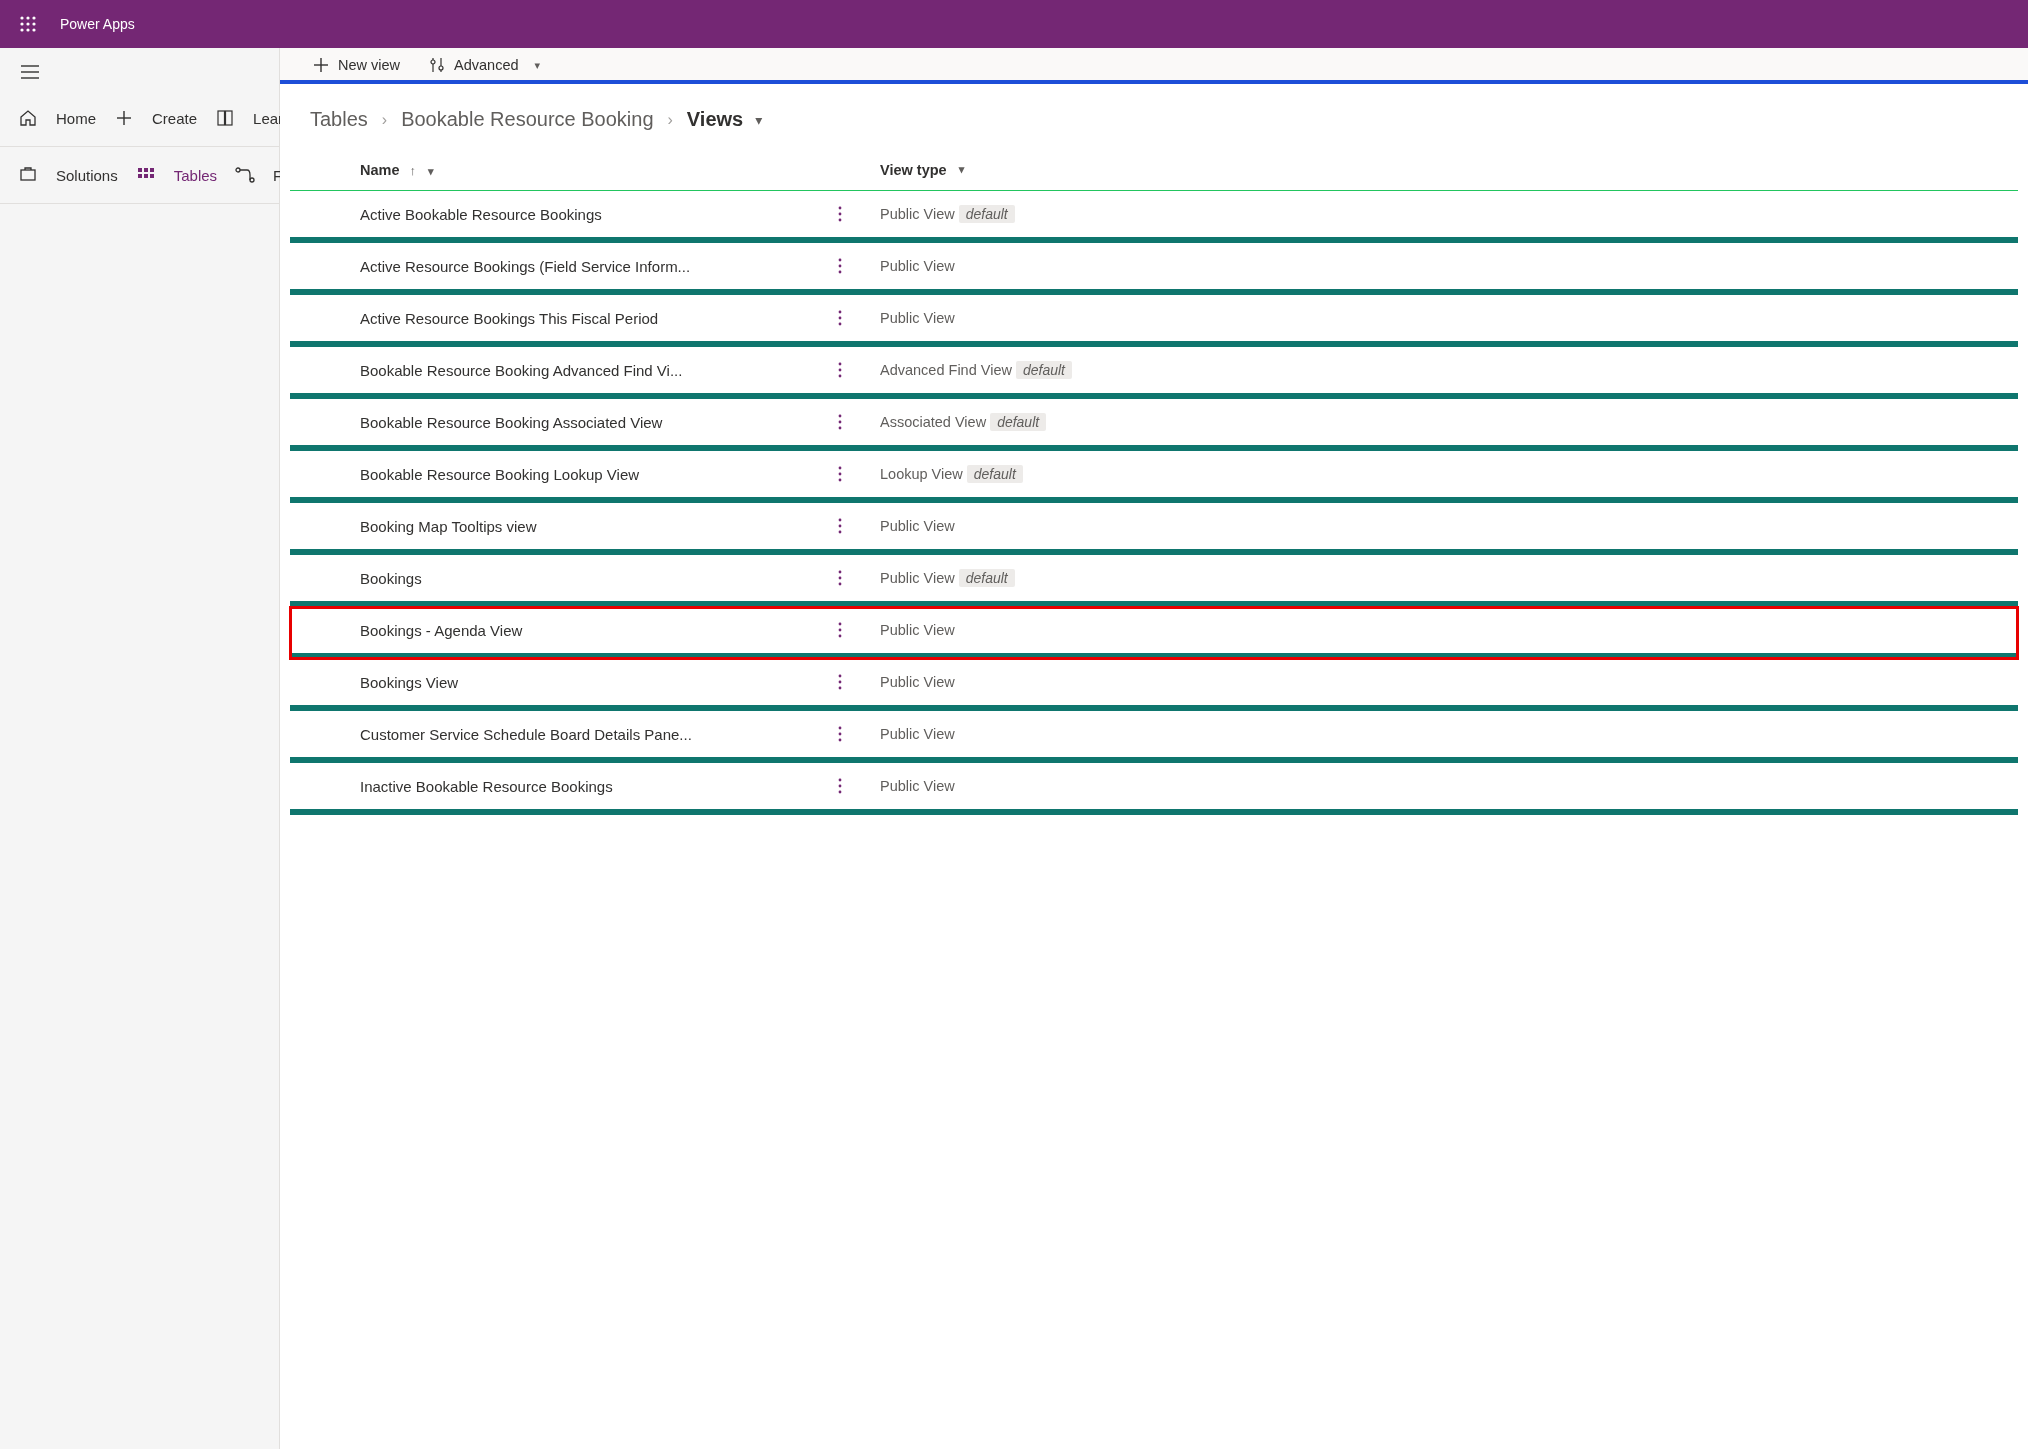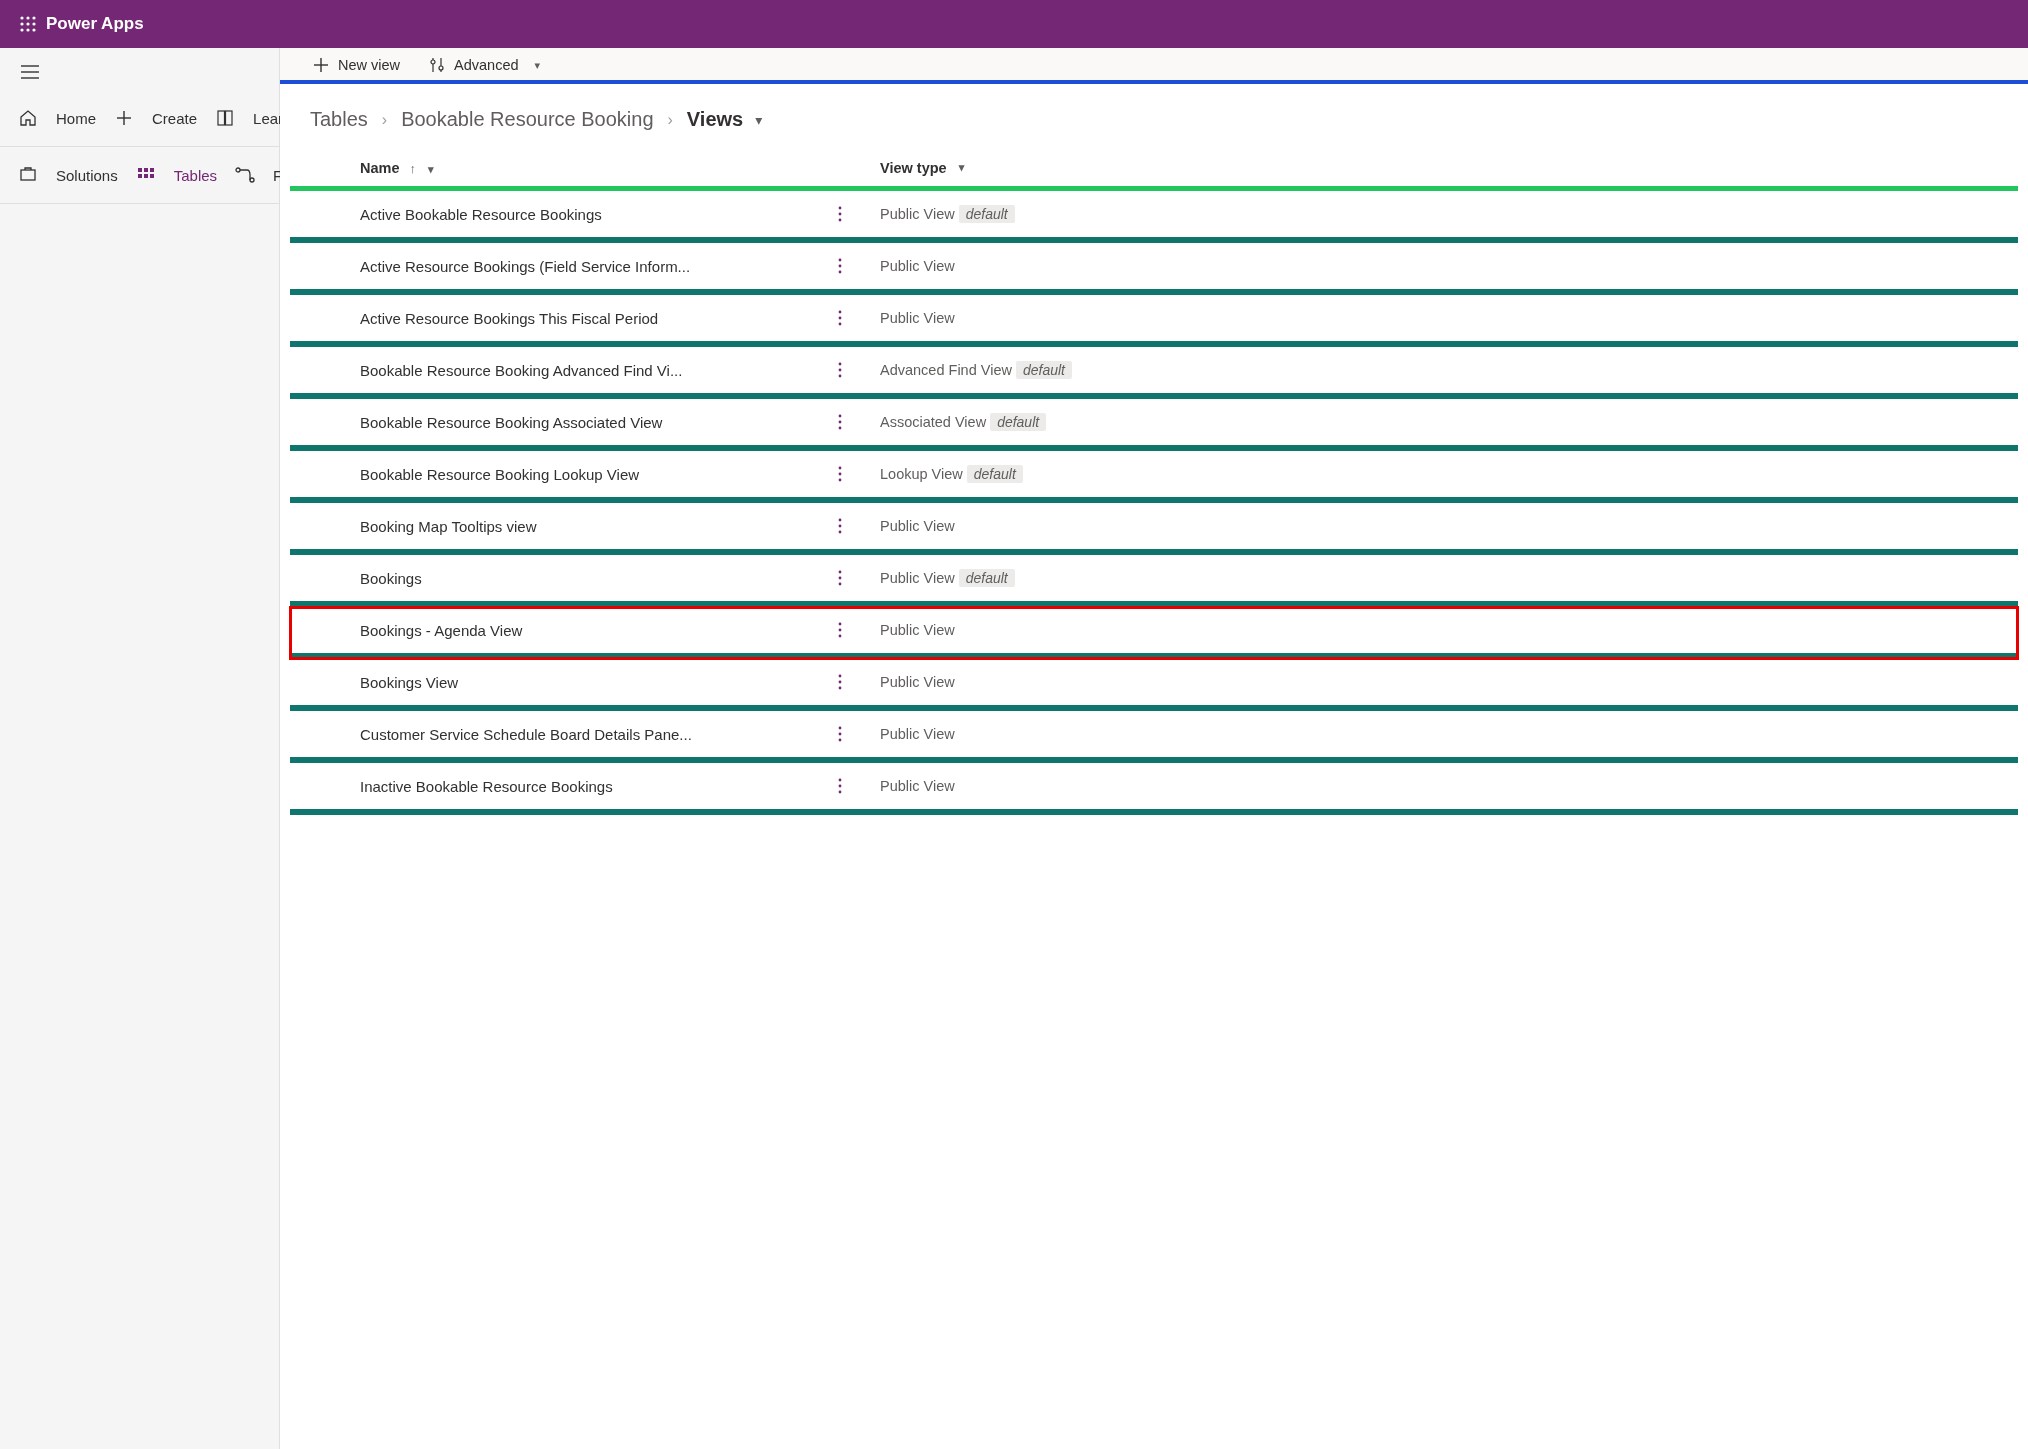--- a/index.html
+++ b/index.html
@@ -1,21 +1,21 @@
 <!DOCTYPE html>
 <html><head>
 <meta charset="utf-8">
 <style>
   * { box-sizing: border-box; margin: 0; padding: 0; }
   body { font-family: "Segoe UI", Arial, sans-serif; font-size: 14px; color: #323130; background: #fff; }
 
   
   .topbar { background: #742774; color: #fff; height: 48px; display: flex; align-items: center; padding: 0 10px; }
   .waffle { width: 36px; height: 36px; display: flex; align-items: center; justify-content: center; cursor: pointer; }
-  .app-title { font-size: 17px; font-weight: 700; }
+  .app-title { font-size: 14px; font-weight: 400; margin-left: 14px; }
 
   
   .layout { display: flex; height: calc(100vh - 48px); }
   .sidebar { width: 280px; background: #f5f5f5; border-right: 1px solid #e1dfdd; display: flex; flex-direction: column; }
   .main { flex: 1; display: flex; flex-direction: column; background: #fff; }
 
   .hamburger-row { height: 48px; display: flex; align-items: center; padding-left: 14px; }
   .hamburger-btn { width: 32px; height: 32px; display: flex; align-items: center; justify-content: center; cursor: pointer; }
 
   .nav-section { display: flex; flex-direction: row; }
@@ -30,21 +30,21 @@
   .cmd-icon { width: 18px; height: 18px; display: flex; align-items: center; justify-content: center; }
 
   
   .crumbs-row { padding: 24px 30px 18px 30px; display: flex; align-items: center; gap: 14px; font-size: 20px; color: #605e5c; }
   .crumbs-row .sep { color: #a19f9d; font-size: 16px; }
   .crumb-current { font-weight: 600; color: #323130; }
   .crumb-chevron { font-size: 14px; color: #605e5c; margin-left: -2px; }
 
   
   .listwrap { padding: 0 10px 0 10px; }
-  .thead { display: flex; align-items: center; height: 42px; border-bottom: 5px solid #22c55e; font-weight: 600; font-size: 14.5px; }
+  .thead { display: flex; align-items: center; height: 42px; border-bottom: 1px solid #22c55e; font-weight: 600; font-size: 14.5px; }
   .trow { display: flex; align-items: center; height: 52px; border-bottom: 6px solid #0f766e; font-size: 15px; }
   .col-check { width: 60px; }
   .col-name { width: 470px; padding-left: 10px; overflow: hidden; text-overflow: ellipsis; white-space: nowrap; cursor: pointer; }
   .col-actions { width: 40px; display: flex; align-items: center; justify-content: center; }
   .col-type { width: 360px; padding-left: 20px; color: #605e5c; font-size: 14.5px; display: flex; align-items: center; gap: 4px; }
   .sort-arrow { font-size: 13px; margin-left: 6px; color: #605e5c; }
   .chev-down { font-size: 11px; margin-left: 8px; color: #605e5c; }
   .badge { background: #edebe9; color: #605e5c; font-size: 14px; padding: 1px 7px; border-radius: 2px; font-style: italic; }
   .kebab { color: #742774; cursor: pointer; }
   .highlight-row { outline: 3px solid #e80000; outline-offset: -2px; }

